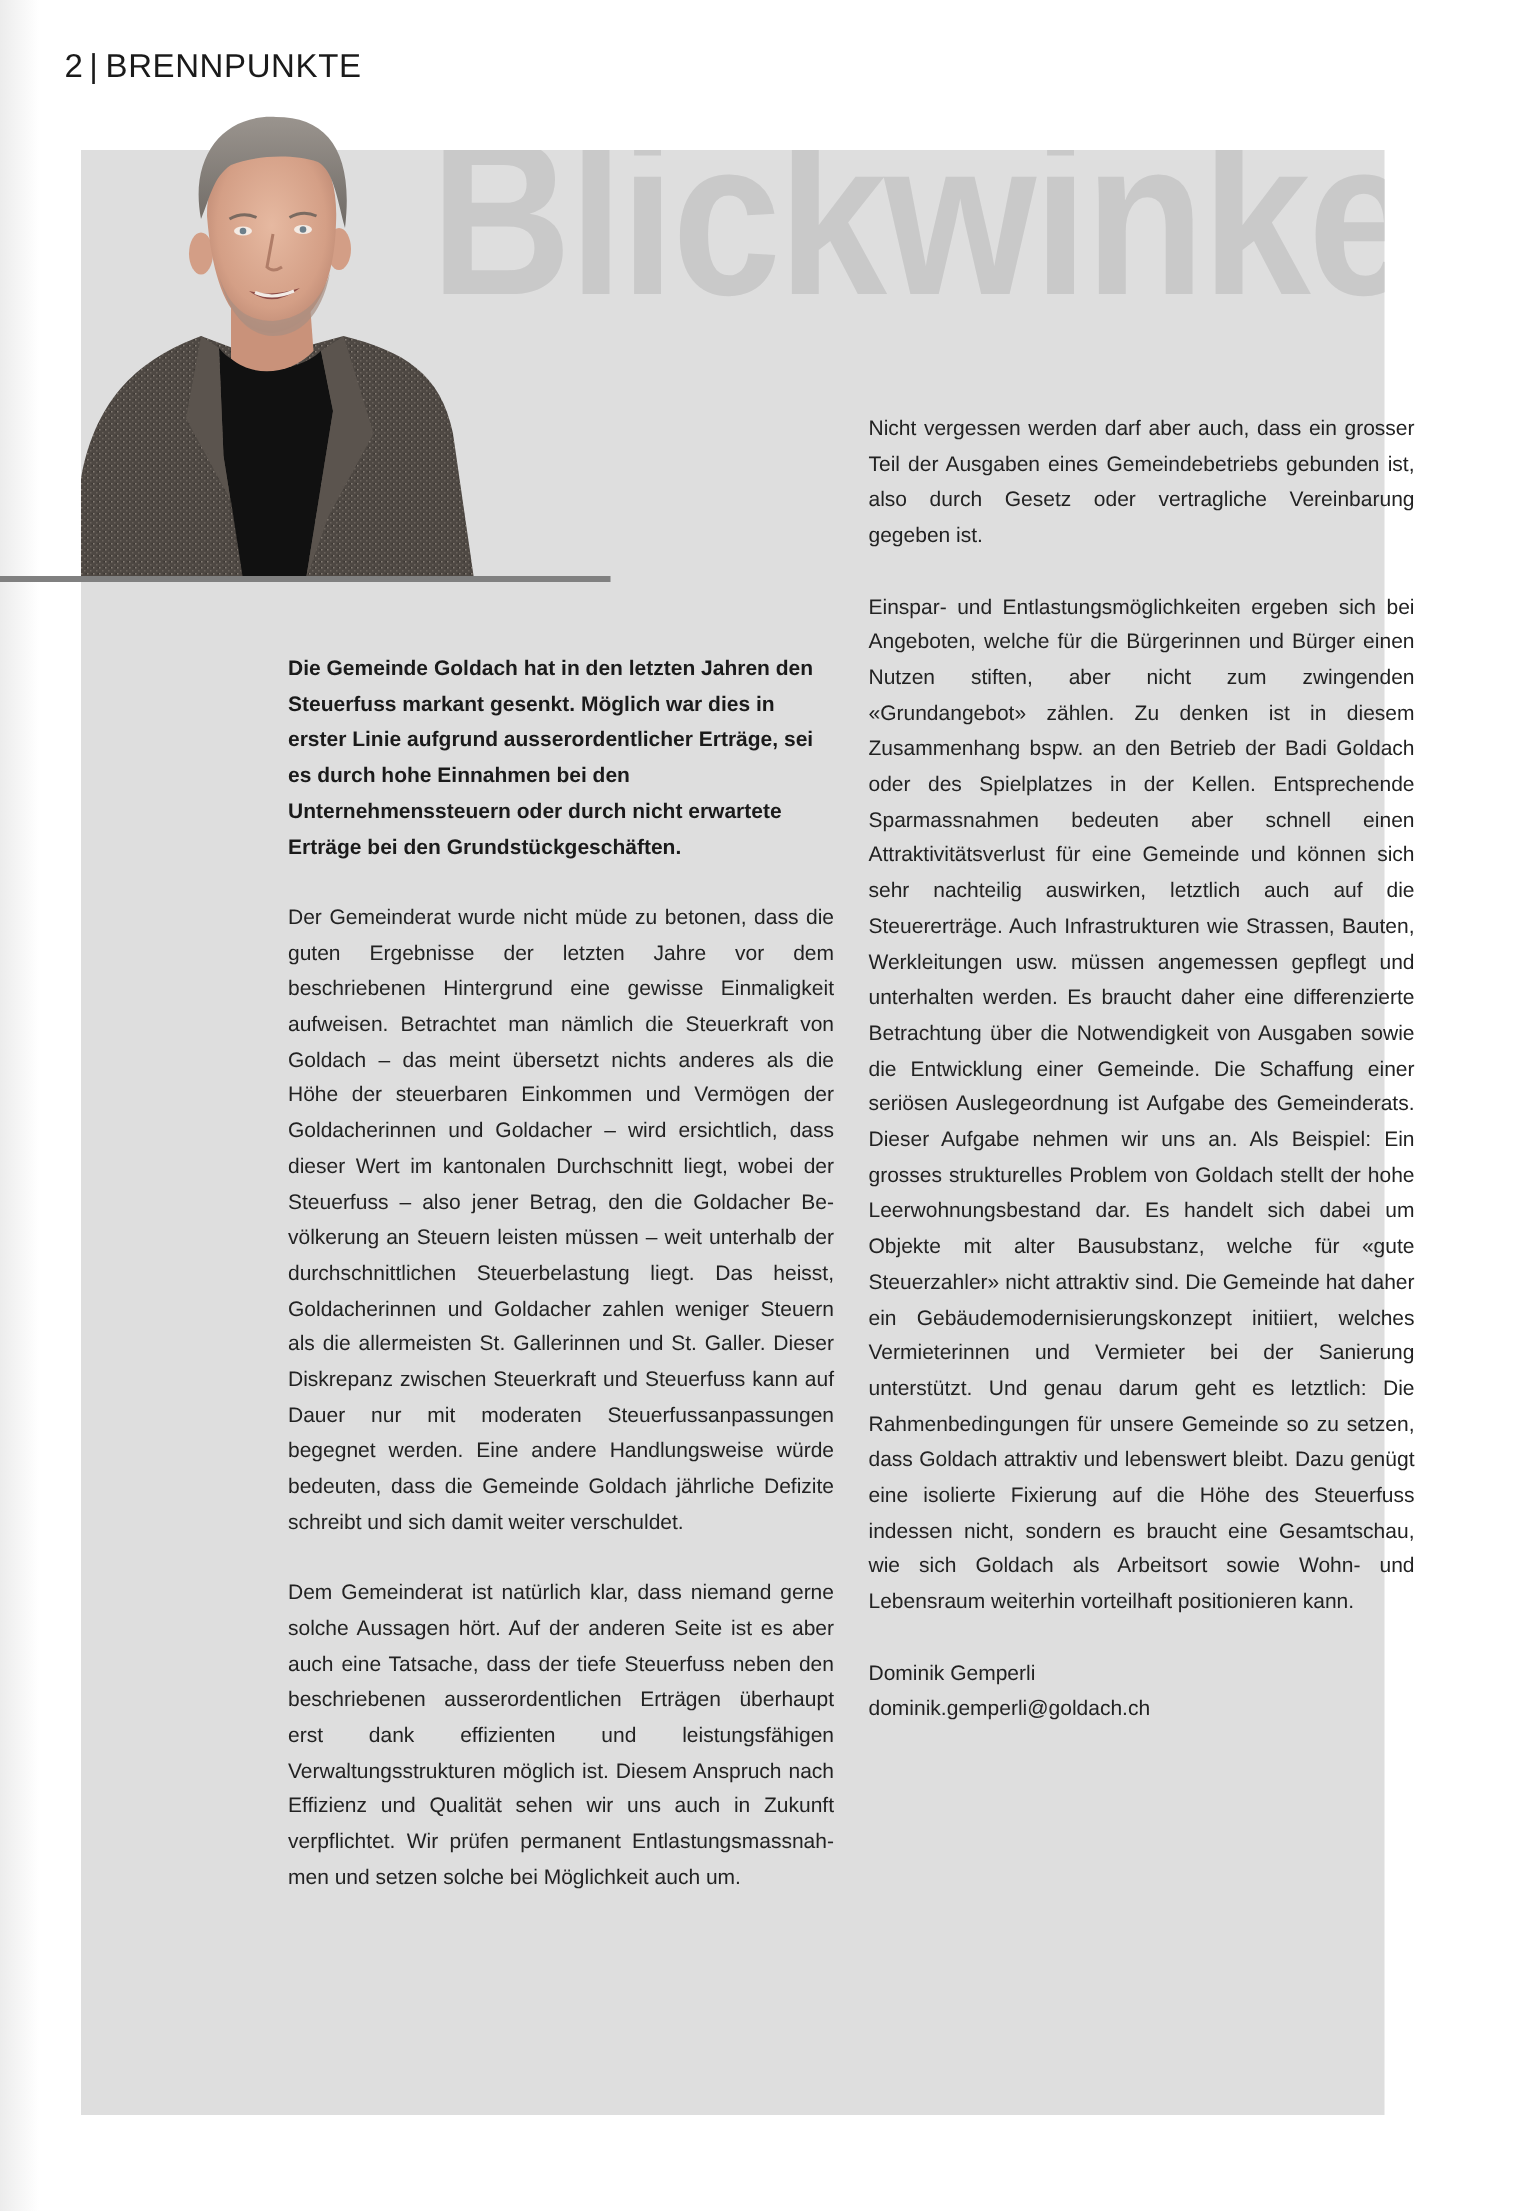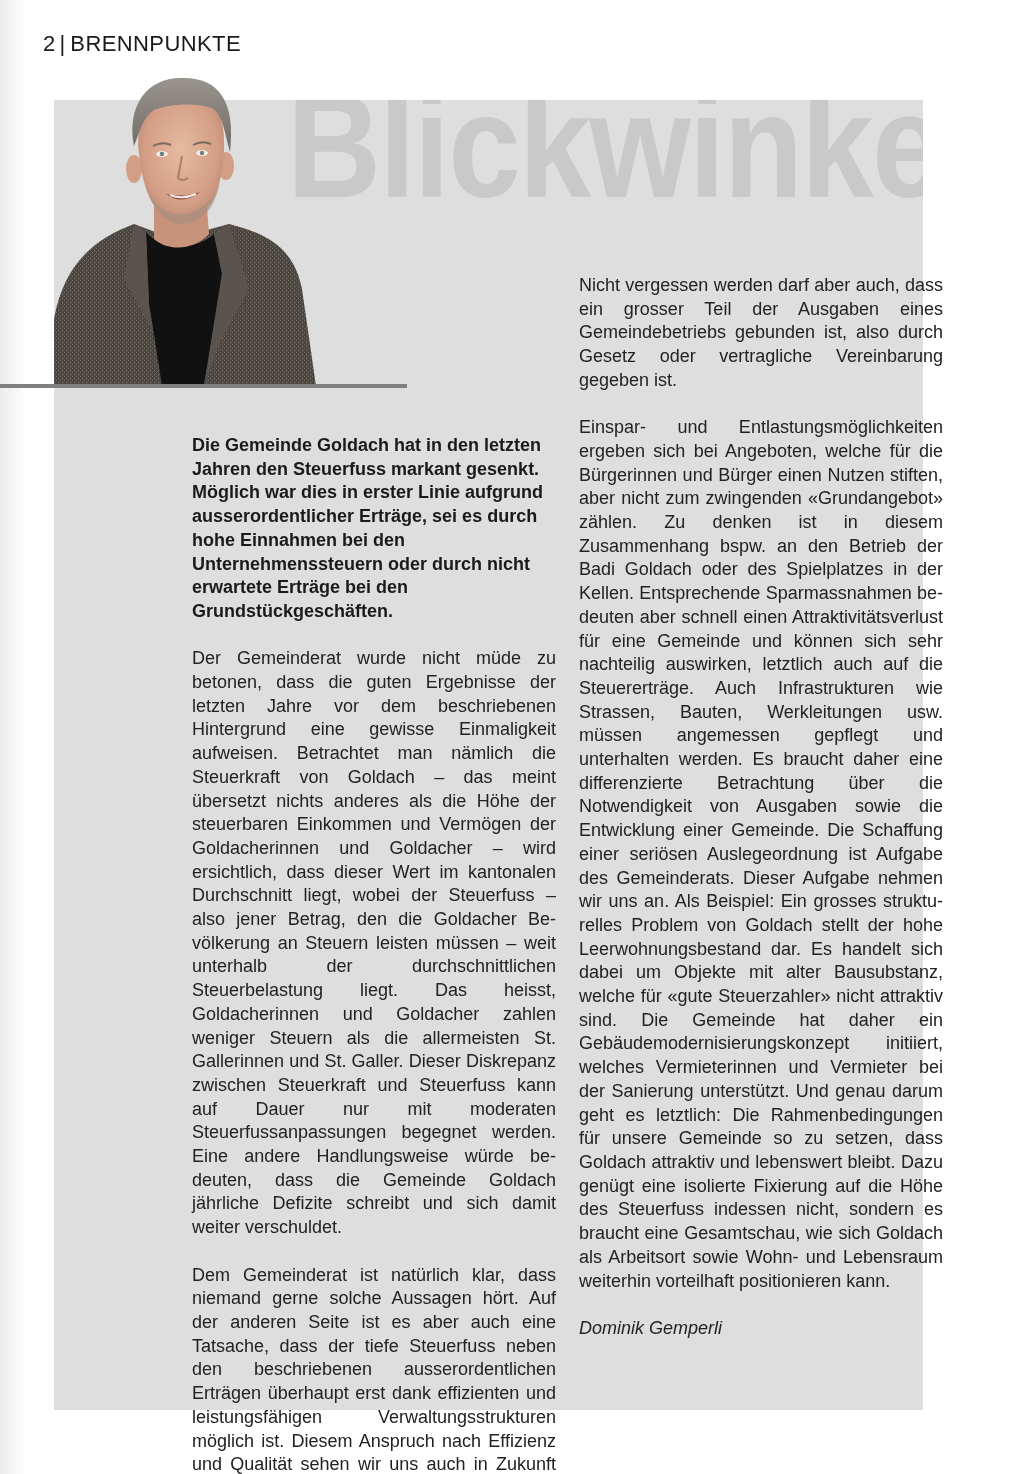--- a/index.html
+++ b/index.html
@@ -35,28 +35,28 @@
     }
     .portrait {
       position: absolute; left: 54px; top: 74px; width: 262px; height: 312px;
     }
     .rule {
       position: absolute; left: 0; top: 384px; width: 407px; height: 4px;
       background: #808080;
     }
     .col {
       position: absolute; width: 364px;
-      font-size: 18px; line-height: 23.7px; color: #222;
+      font-size: 14px; line-height: 23.7px; color: #222;
       text-align: justify; hyphens: manual;
     }
     .col p { margin: 0 0 23.7px 0; }
     .col-left { left: 192px; top: 434px; }
     .col-right { left: 579px; top: 274px; }
     .lead { font-weight: bold; color: #1a1a1a; text-align: left; }
-    .signature { font-style: italic; text-align: left; }
+    .signature { text-align: left; }
     .signature span { display: block; }
   </style>
 </head>
 <body>
 
 <div class="gutter-shade"></div>
 
 <div class="page-header">
   <span class="num">2</span>
   <span class="sep">|</span>
@@ -123,14 +123,15 @@
   <p class="lead">Die Gemeinde Goldach hat in den letzten Jahren den Steuerfuss markant gesenkt. Möglich war dies in erster Linie aufgrund ausserordentlicher Erträge, sei es durch hohe Einnahmen bei den Unternehmenssteuern oder durch nicht erwartete Erträge bei den Grundstückgeschäften.</p>
   <p>Der Gemeinderat wurde nicht müde zu betonen, dass die guten Ergebnisse der letzten Jahre vor dem beschriebenen Hintergrund eine gewisse Einmaligkeit aufweisen. Betrachtet man nämlich die Steuerkraft von Goldach – das meint übersetzt nichts anderes als die Höhe der steuerbaren Ein­kommen und Vermögen der Goldacherinnen und Goldacher – wird ersichtlich, dass dieser Wert im kantonalen Durchschnitt liegt, wobei der Steuer­fuss – also jener Betrag, den die Goldacher Be­völkerung an Steuern leisten müssen – weit unter­halb der durchschnittlichen Steuerbelastung liegt. Das heisst, Goldacherinnen und Goldacher zahlen weniger Steuern als die allermeisten St. Gallerin­nen und St. Galler. Dieser Diskrepanz zwischen Steuerkraft und Steuerfuss kann auf Dauer nur mit moderaten Steuerfussanpassungen begegnet werden. Eine andere Handlungsweise würde be­deuten, dass die Gemeinde Goldach jährliche De­fizite schreibt und sich damit weiter verschuldet.</p>
   <p>Dem Gemeinderat ist natürlich klar, dass niemand gerne solche Aussagen hört. Auf der anderen Sei­te ist es aber auch eine Tatsache, dass der tiefe Steuerfuss neben den beschriebenen ausseror­dentlichen Erträgen überhaupt erst dank effizien­ten und leistungsfähigen Verwaltungsstrukturen möglich ist. Diesem Anspruch nach Effizienz und Qualität sehen wir uns auch in Zukunft verpflich­tet. Wir prüfen permanent Entlastungsmassnah­men und setzen solche bei Möglichkeit auch um.</p>
 </div>
 
 <div class="col col-right">
   <p>Nicht vergessen werden darf aber auch, dass ein grosser Teil der Ausgaben eines Gemeindebetriebs gebunden ist, also durch Gesetz oder vertragliche Vereinbarung gegeben ist.</p>
   <p>Einspar- und Entlastungsmöglichkeiten ergeben sich bei Angeboten, welche für die Bürgerinnen und Bürger einen Nutzen stiften, aber nicht zum zwingenden «Grundangebot» zählen. Zu denken ist in diesem Zusammenhang bspw. an den Be­trieb der Badi Goldach oder des Spielplatzes in der Kellen. Entsprechende Sparmassnahmen be­deuten aber schnell einen Attraktivitätsverlust für eine Gemeinde und können sich sehr nachteilig auswirken, letztlich auch auf die Steuererträge. Auch Infrastrukturen wie Strassen, Bauten, Werk­leitungen usw. müssen angemessen gepflegt und unterhalten werden. Es braucht daher eine diffe­renzierte Betrachtung über die Notwendigkeit von Ausgaben sowie die Entwicklung einer Gemeinde. Die Schaffung einer seriösen Auslegeordnung ist Aufgabe des Gemeinderats. Dieser Aufgabe neh­men wir uns an. Als Beispiel: Ein grosses struktu­relles Problem von Goldach stellt der hohe Leer­wohnungsbestand dar. Es handelt sich dabei um Objekte mit alter Bausubstanz, welche für «gute Steuerzahler» nicht attraktiv sind. Die Gemeinde hat daher ein Gebäudemodernisierungskonzept initiiert, welches Vermieterinnen und Vermieter bei der Sanierung unterstützt. Und genau darum geht es letztlich: Die Rahmenbedingungen für unsere Gemeinde so zu setzen, dass Goldach at­traktiv und lebenswert bleibt. Dazu genügt eine isolierte Fixierung auf die Höhe des Steuerfuss indessen nicht, sondern es braucht eine Gesamt­schau, wie sich Goldach als Arbeitsort sowie Wohn- und Lebensraum weiterhin vorteilhaft po­sitionieren kann.</p>
   <p class="signature">
     <span>Dominik Gemperli</span>
+    <span>dominik.gemperli@goldach.ch</span>
   </p>
 </div>
 
 </body></html>

